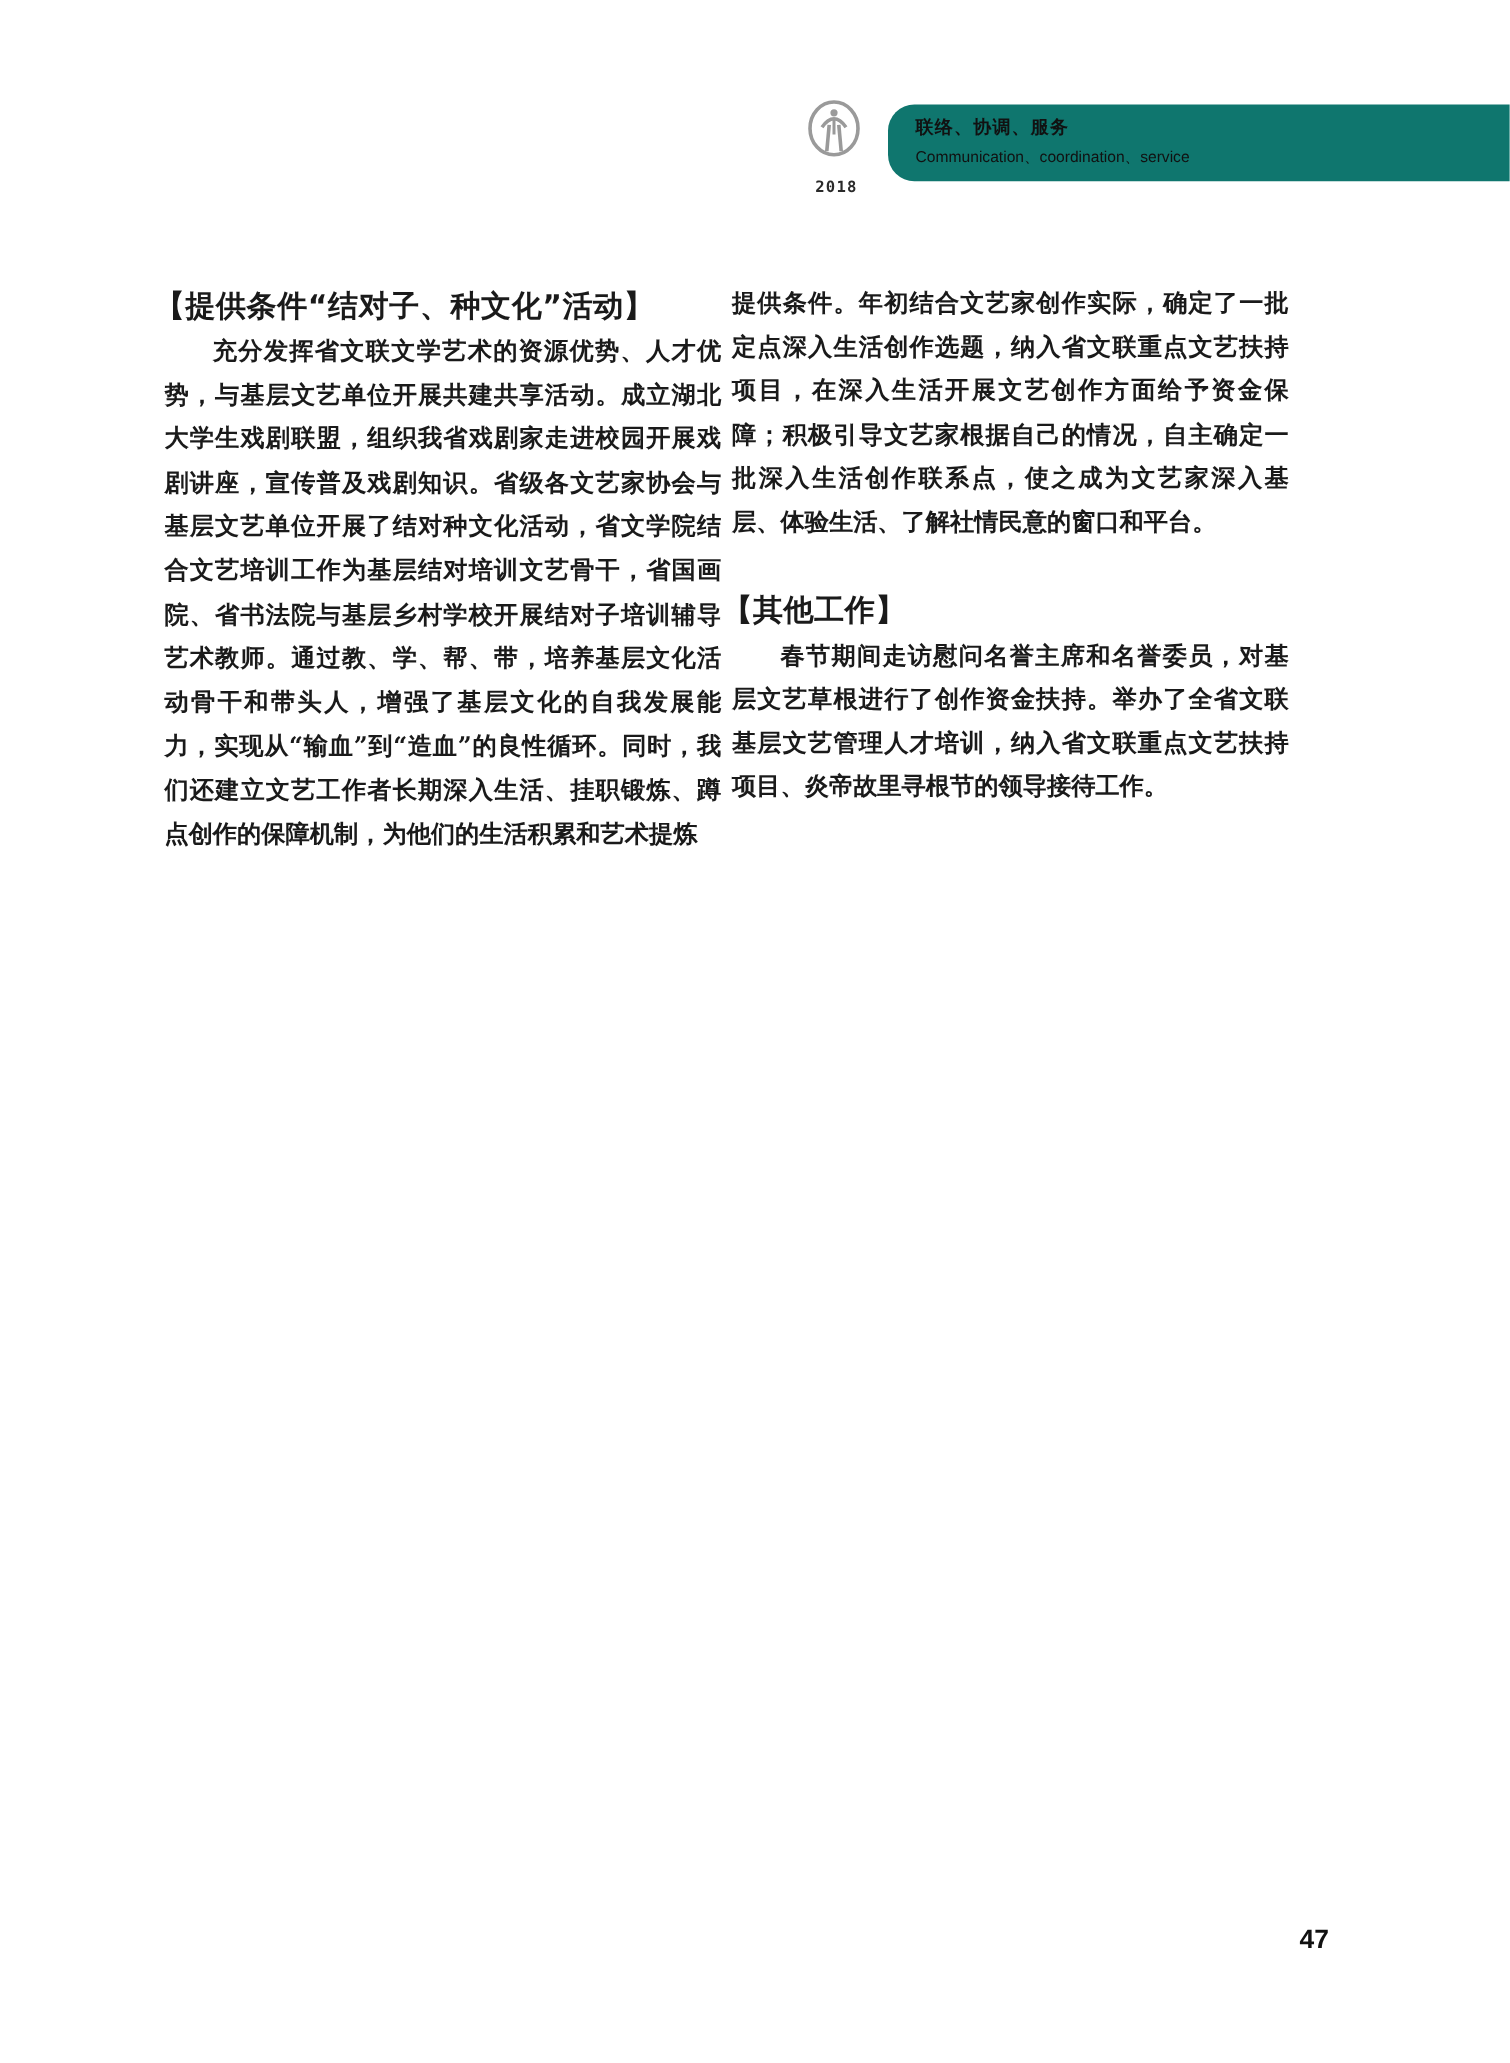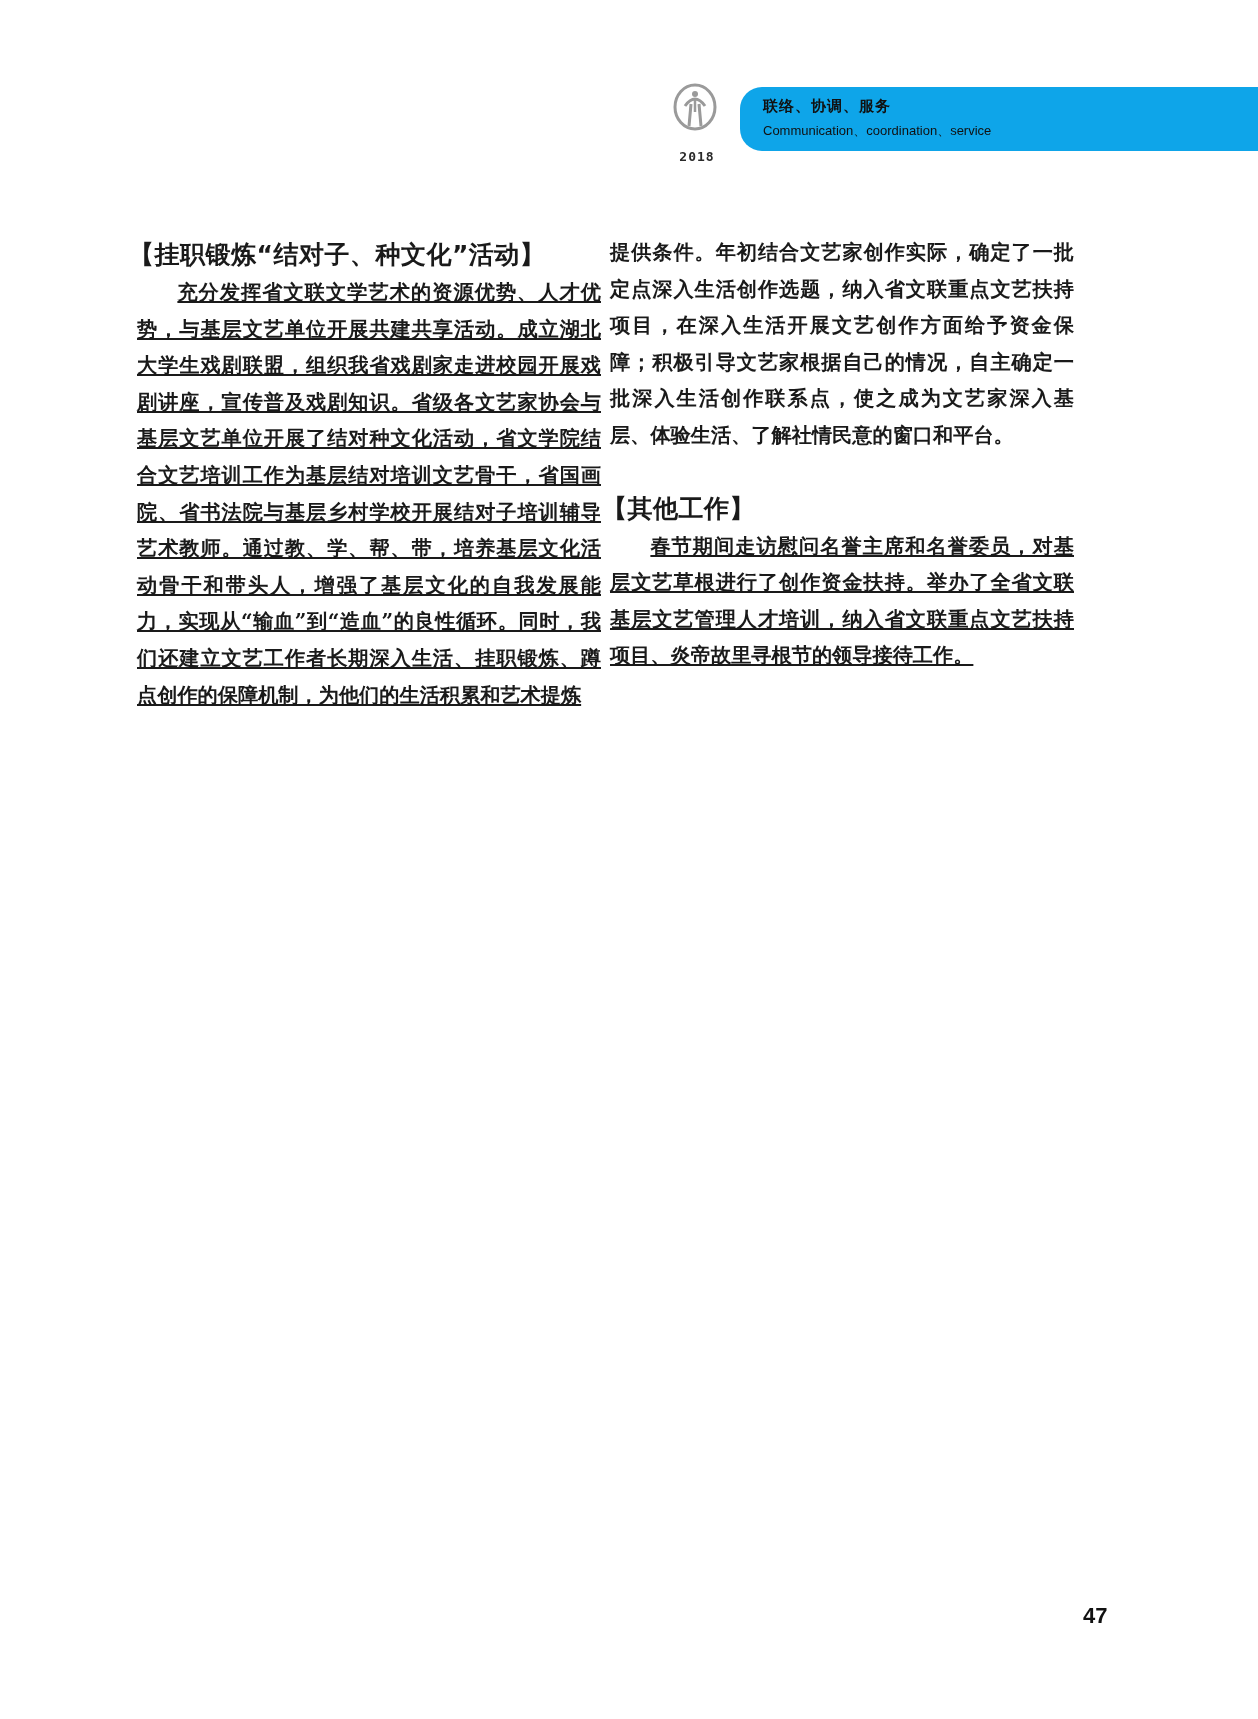--- a/index.html
+++ b/index.html
@@ -5,34 +5,34 @@
   html, body { margin: 0; padding: 0; background: #ffffff; }
   body { width: 1258px; height: 1719px; position: relative; overflow: hidden;
          font-family: "DejaVu Sans", sans-serif; color: #1a1a1a; }
 
   .header { position: absolute; left: 0; top: 0; width: 1258px; height: 170px; }
   .logo { position: absolute; left: 672px; top: 82px; width: 46px; height: 50px; }
   .year { position: absolute; left: 672px; top: 149px; width: 50px; text-align: center;
           font-family: "DejaVu Sans Mono", monospace; font-weight: bold; font-size: 13px;
           color: #2a2a2a; letter-spacing: 1px; }
   .pill { position: absolute; left: 740px; top: 87px; width: 518px; height: 64px;
-          background: #0ea5e9; border-radius: 22px 0 0 22px; }
+          background: #0f766e; border-radius: 22px 0 0 22px; }
   .pill-cn { position: absolute; left: 23px; top: 10px; font-size: 15px; font-weight: bold;
              color: #111; letter-spacing: 1px; }
   .pill-en { position: absolute; left: 23px; top: 35px; font-size: 13px; font-weight: normal;
              color: #111; font-family: "Liberation Sans", sans-serif; }
 
   .col { position: absolute; width: 464px; font-size: 20.2px; line-height: 36.6px;
          text-align: justify; text-justify: inter-character; }
   .col-left { left: 137px; top: 236px; }
   .col-right { left: 610px; top: 234px; }
   .heading { font-size: 25px; font-weight: bold; line-height: 38px; margin: 0 0 0 -8px;
              font-family: "DejaVu Sans", sans-serif; letter-spacing: 0.5px; white-space: nowrap; }
   .para { margin: 0; font-family: "DejaVu Serif", serif; font-weight: bold; }
-  .indent { text-indent: 2em; text-decoration: underline; }
+  .indent { text-indent: 2em; }
   .para.cont { margin-top: 0; }
   .gap { height: 36px; }
   .heading.h2 { margin-top: 0; }
 
   .page-num { position: absolute; left: 1083px; top: 1603px; font-size: 22px; font-weight: bold;
               font-family: "Liberation Sans", sans-serif; color: #111; }
 </style>
 </head>
 <body>
 
@@ -48,21 +48,21 @@
     </svg>
   </div>
   <div class="year">2018</div>
   <div class="pill">
     <div class="pill-cn">联络、协调、服务</div>
     <div class="pill-en">Communication、coordination、service</div>
   </div>
 </div>
 
 <div class="col col-left">
-  <div class="heading">【挂职锻炼“结对子、种文化”活动】</div>
+  <div class="heading">【提供条件“结对子、种文化”活动】</div>
   <p class="para indent">充分发挥省文联文学艺术的资源优势、人才优势，与基层文艺单位开展共建共享活动。成立湖北大学生戏剧联盟，组织我省戏剧家走进校园开展戏剧讲座，宣传普及戏剧知识。省级各文艺家协会与基层文艺单位开展了结对种文化活动，省文学院结合文艺培训工作为基层结对培训文艺骨干，省国画院、省书法院与基层乡村学校开展结对子培训辅导艺术教师。通过教、学、帮、带，培养基层文化活动骨干和带头人，增强了基层文化的自我发展能力，实现从“输血”到“造血”的良性循环。同时，我们还建立文艺工作者长期深入生活、挂职锻炼、蹲点创作的保障机制，为他们的生活积累和艺术提炼</p>
 </div>
 
 <div class="col col-right">
   <p class="para cont">提供条件。年初结合文艺家创作实际，确定了一批定点深入生活创作选题，纳入省文联重点文艺扶持项目，在深入生活开展文艺创作方面给予资金保障；积极引导文艺家根据自己的情况，自主确定一批深入生活创作联系点，使之成为文艺家深入基层、体验生活、了解社情民意的窗口和平台。</p>
   <div class="gap"></div>
   <div class="heading h2">【其他工作】</div>
   <p class="para indent">春节期间走访慰问名誉主席和名誉委员，对基层文艺草根进行了创作资金扶持。举办了全省文联基层文艺管理人才培训，纳入省文联重点文艺扶持项目、炎帝故里寻根节的领导接待工作。</p>
 </div>
 

